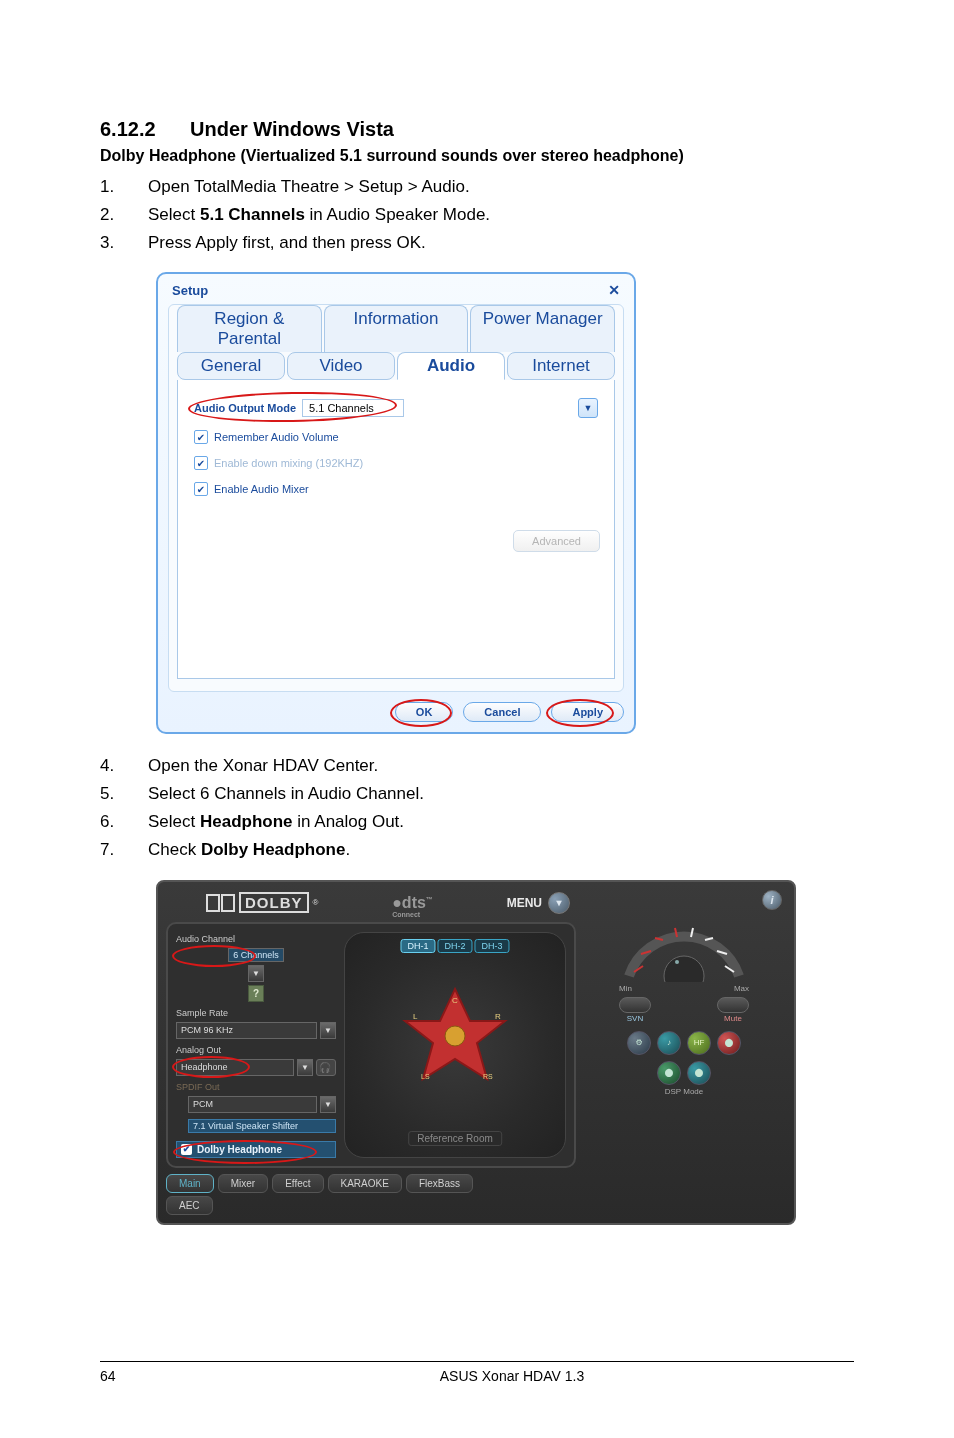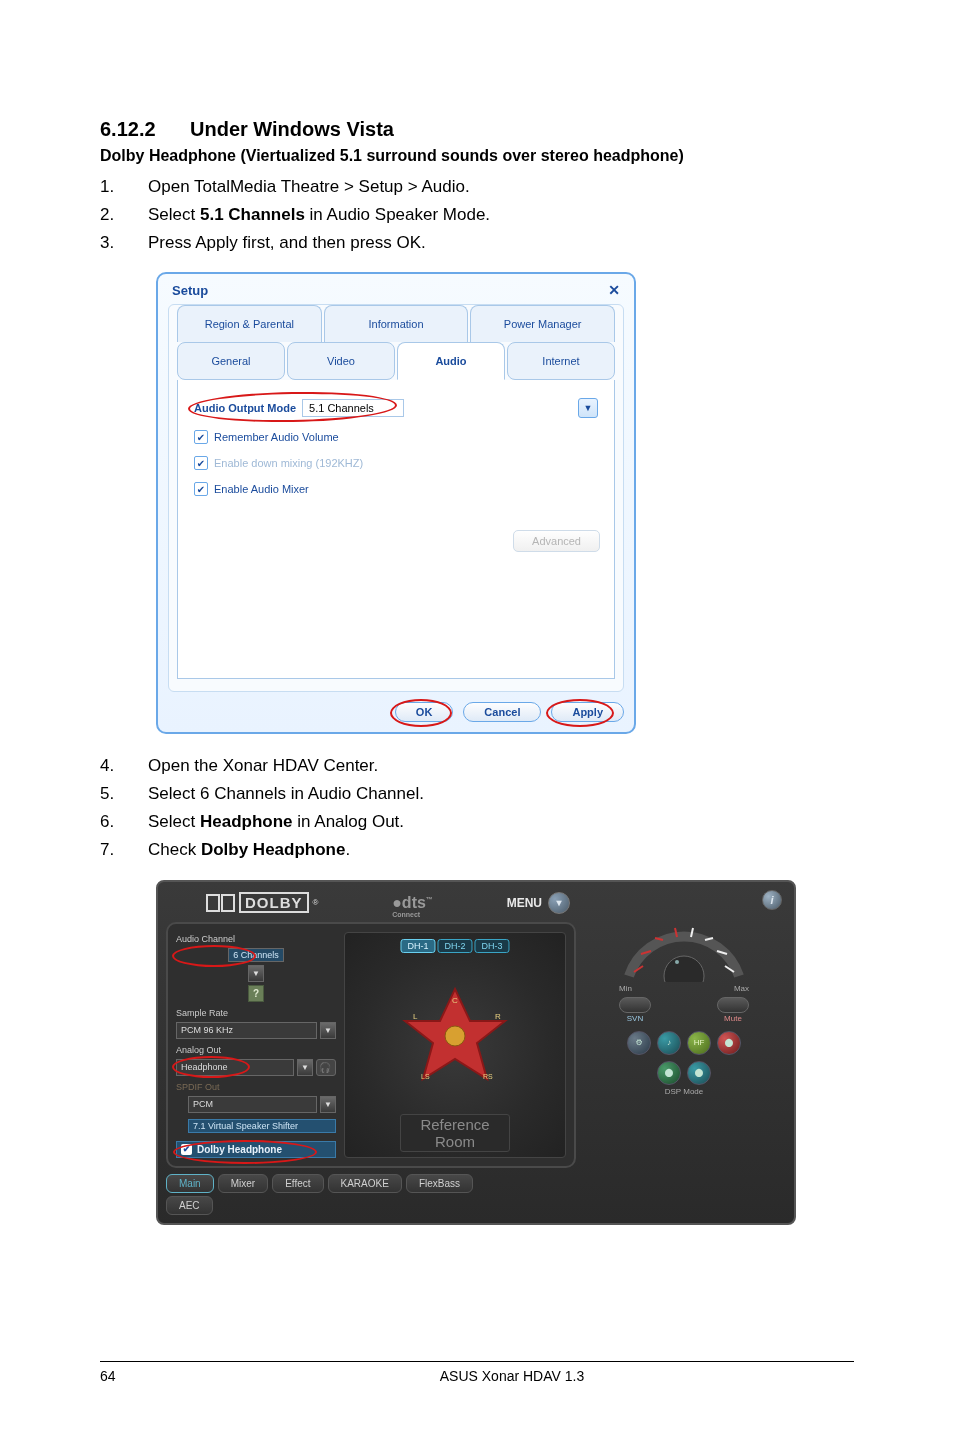--- a/index.html
+++ b/index.html
@@ -76,24 +76,24 @@
     border-radius: 6px;
     padding: 0 8px 12px 8px;
   }
   .tab-row {
     display: flex;
     gap: 2px;
     position: relative;
   }
   .tab-row .tab {
     flex: 1;
-    font-size: 11px;
+    font-size: 17px;
     color: #1a4b9c;
     text-align: center;
-    padding: 12px 4px;
+    padding: 3px 4px;
     border: 1px solid #a9c8e8;
     border-bottom: none;
     border-top-left-radius: 8px;
     border-top-right-radius: 8px;
     background: #eaf2fb;
     cursor: pointer;
   }
   .tab-row.row2 .tab {
     border-top-left-radius: 8px;
     border-top-right-radius: 8px;
@@ -365,44 +365,43 @@
   }
   .dh-chk::after { content:"✔"; font-size:9px; }
   .red-oval.ac6 { left:-4px; top:-3px; width:80px; height:18px; }
   .red-oval.hp { left:-4px; top:-3px; width:74px; height:18px; }
   .red-oval.dh { left:-4px; top:-2px; width:140px; height:20px; }
 
   .room-area {
     flex: 1;
     background: radial-gradient(ellipse at center, #3a3a3a 0%, #2a2a2a 60%, #222 100%);
     border: 1px solid #444;
-    border-radius: 4px;
+    border-radius: 20px;
     position: relative;
     overflow: hidden;
   }
   .dh-tabs {
     position:absolute; top:6px; left:50%; transform:translateX(-50%);
     display:flex; gap:2px;
   }
   .dh-tab {
     font-size:9px; padding:1px 6px;
     border:1px solid #3aa5c5; border-radius:3px;
     background:#1a3a48; color:#7fd5ef;
   }
   .dh-tab.active { background:#2a6a85; color:#d7f3ff; border-color:#6ad0ef; }
   .room-star {
     position:absolute; top:46%; left:50%; transform:translate(-50%,-50%);
   }
   .room-star svg { display:block; }
   .ref-room {
-    position:absolute; bottom:5px; left:50%; transform:translateX(-50%);
-    font-size:15px; color:#8a8a8a;
+    position:absolute; bottom:11px; left:50%; transform:translateX(-50%);
+    font-size:10px; color:#8a8a8a;
     border:1px solid #444; border-radius:3px; padding:1px 8px;
     background:#2a2a2a;
-    text-align:center;
   }
   .bottom-tabs {
     display:flex; gap:4px; margin-top:6px;
   }
   .btab {
     border:1px solid #555; border-radius:6px;
     background:linear-gradient(#484848,#333);
     color:#d0d0d0; font-size:10px; padding:3px 12px;
     cursor:pointer;
   }

